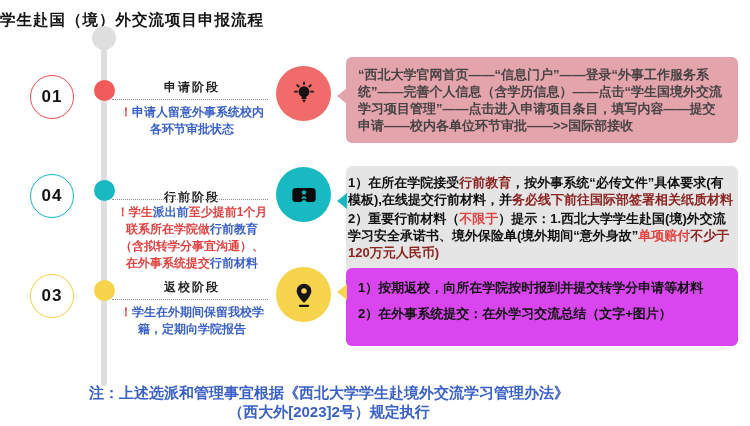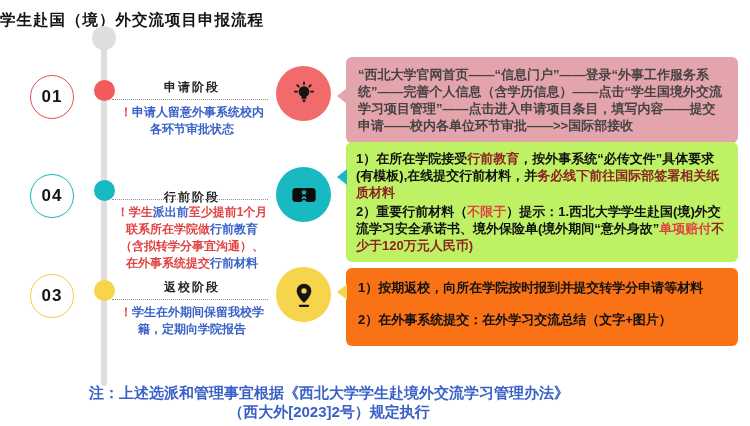--- a/index.html
+++ b/index.html
@@ -47,28 +47,28 @@
   .i3 { top:267px; background:#f6d44b; }
 
   .info-box { position:absolute; left:346px; width:392px; border-radius:6px;
               font-weight:bold; font-size:13px; }
   .info-box::before { content:""; position:absolute; left:-9px;
                       border-top:8px solid transparent; border-bottom:8px solid transparent;
                       border-right:10px solid #000; }
   .box1 { top:57px;  min-height:86px;  background:#e4a4ac; color:#474344;
           padding:9px 12px; line-height:17px; }
   .box1::before { top:31px; border-right-color:#e4a4ac; }
-  .box2 { top:142px; min-height:107px; background:#bef264; color:#101010;
-          padding:8px 10px; line-height:17px; }
+  .box2 { top:166px; min-height:107px; background:#e5e5e5; color:#101010;
+          padding:8px 2px; line-height:17px; }
   .box2::before { top:27px; border-right-color:#18b9c1; }
   .box2 p + p { margin-top:2px; }
-  .box3 { top:268px; min-height:78px;  background:#f97316; color:#101010;
+  .box3 { top:268px; min-height:78px;  background:#d946ef; color:#101010;
           padding:12px 12px; line-height:16px; }
   .box3::before { top:16px; border-right-color:#f8d54e; }
-  .box3 p + p { margin-top:16px; }
+  .box3 p + p { margin-top:10px; }
 
   .seg-red     { color:#e14343; }
   .seg-blue    { color:#3a61c8; }
   .seg-darkred { color:#8d2323; }
   .seg-black   { color:#101010; }
   .seg-dark    { color:#474344; }
 
   .footer { position:absolute; top:383px; left:0; width:658px; text-align:center;
             color:#3a61c8; font-size:15px; font-weight:bold; line-height:19px; }
 </style>

